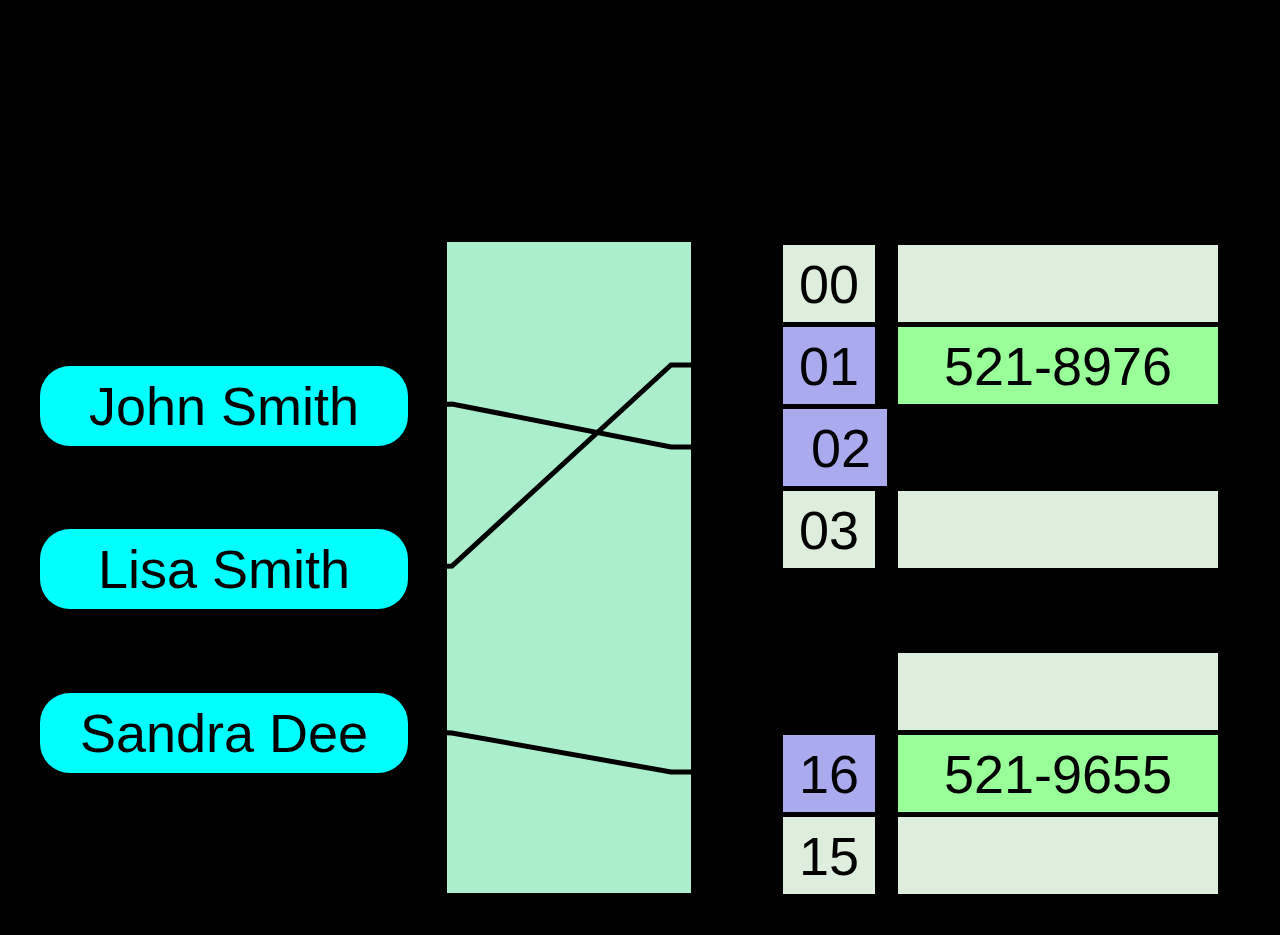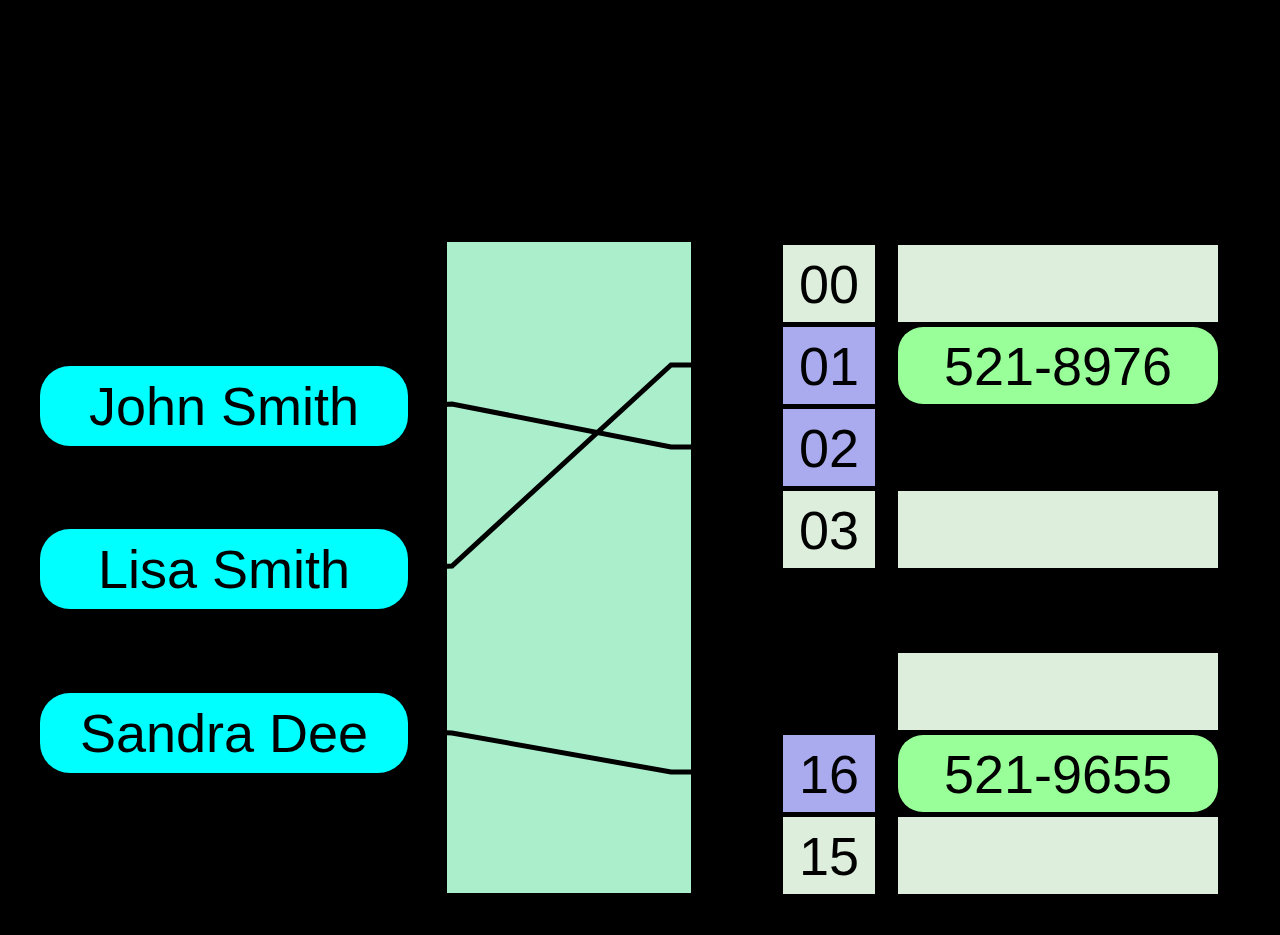--- a/index.html
+++ b/index.html
@@ -64,26 +64,26 @@
     display: flex;
     align-items: center;
     justify-content: center;
     font-size: 54px;
     line-height: 1;
     white-space: nowrap;
   }
   .idx { left: 783px; width: 92px; }
   .val { left: 898px; width: 320px; }
   .idx.hi { background: var(--index-highlight, #aaaaee); }
-  .val.hi { background: var(--value-highlight, #99ff99); border-radius: 25px; }
+  .val.hi { background: var(--value-highlight, #99ff99); }
 
   
   .r00 { top: 245px; }
   .r01 { top: 327px; text-align: center; }
-  .r02 { top: 409px; }
+  .r02 { top: 409px; padding-left: 12px; }
   .r03 { top: 491px; }
   .r13 { top: 653px; }
   .r14 { top: 735px; }
   .r15 { top: 817px; }
 </style>
 </head>
 <body>
 
 <div class="stage">
 

